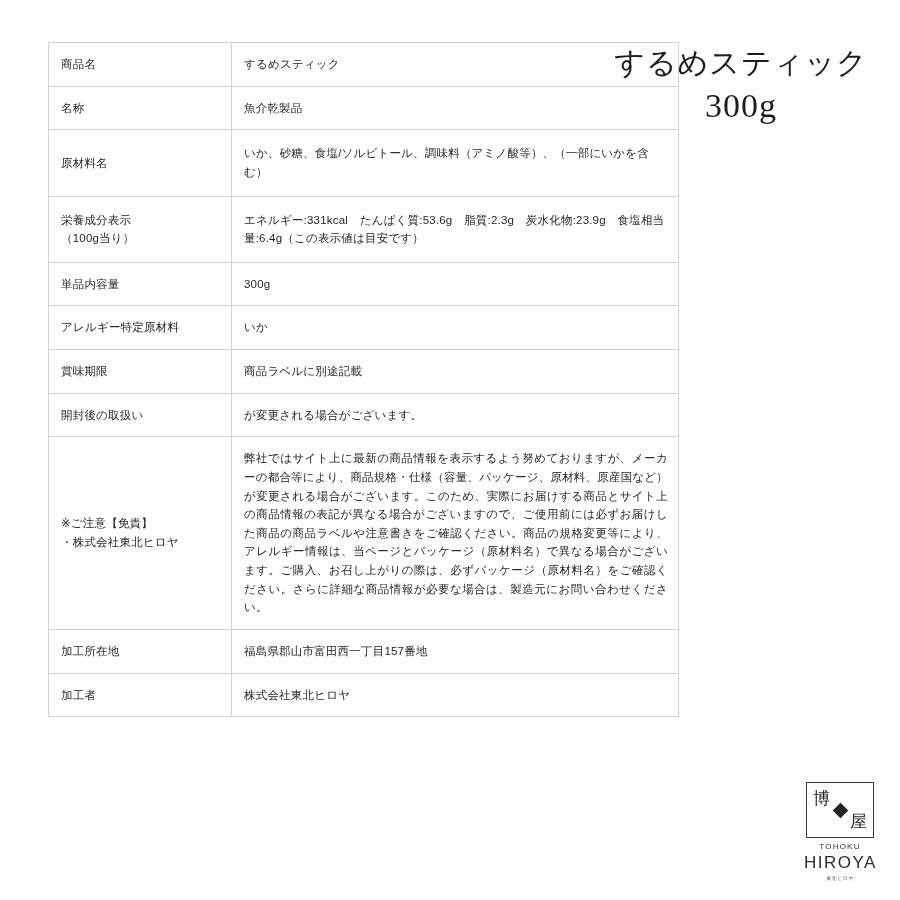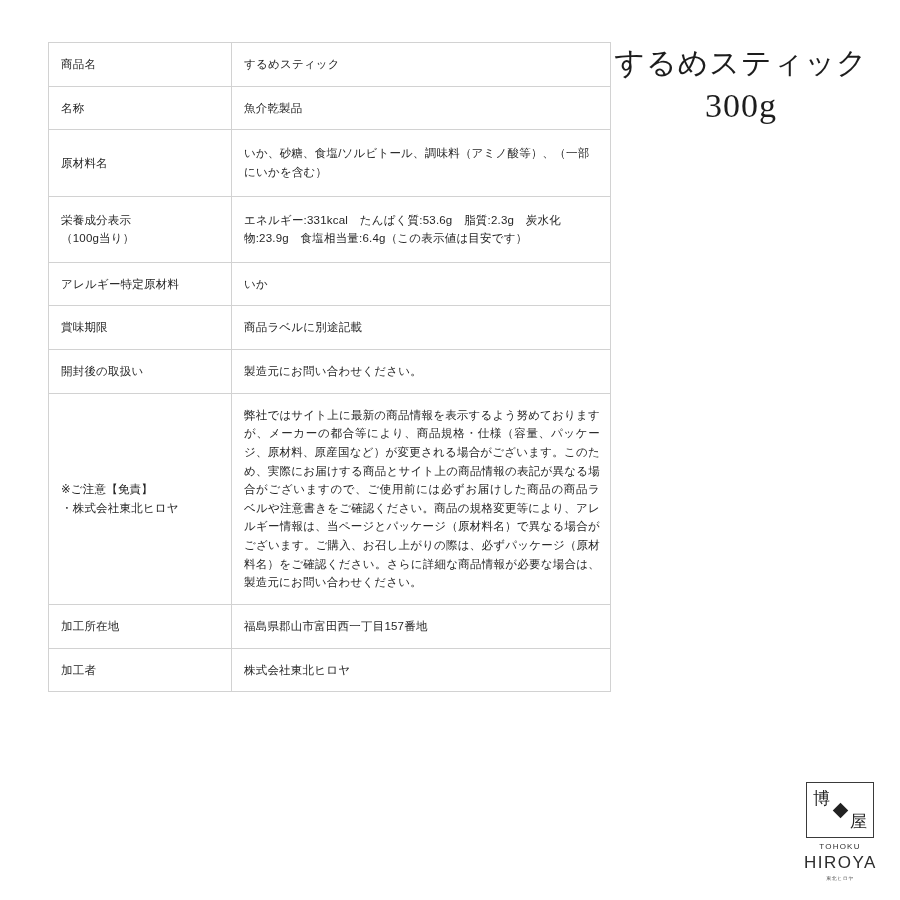--- a/index.html
+++ b/index.html
@@ -19,21 +19,21 @@
     width: 900px;
     height: 900px;
     box-sizing: border-box;
   }
 
   
   .spec-table {
     position: absolute;
     left: 48px;
     top: 42px;
-    width: 563px;
+    width: 631px;
     border-collapse: collapse;
     table-layout: fixed;
   }
   .spec-table td {
     border: 1px solid #d2d2d2;
     vertical-align: middle;
     padding: 12px 10px 12px 12px;
     font-size: 11.5px;
     line-height: 1.62;
     letter-spacing: 0.2px;
@@ -156,30 +156,34 @@
       <tr class="tall">
         <td class="label">原材料名</td>
         <td class="value">いか、砂糖、食塩/ソルビトール、調味料（アミノ酸等）、（一部にいかを含む）</td>
       </tr>
       <tr class="tall">
         <td class="label note-label">栄養成分表示
 （100g当り）</td>
         <td class="value">エネルギー:331kcal　たんぱく質:53.6g　脂質:2.3g　炭水化物:23.9g　食塩相当量:6.4g（この表示値は目安です）</td>
       </tr>
       <tr>
+        <td class="label">単品内容量</td>
+        <td class="value">300g</td>
+      </tr>
+      <tr>
         <td class="label">アレルギー特定原材料</td>
         <td class="value">いか</td>
       </tr>
       <tr>
         <td class="label">賞味期限</td>
         <td class="value">商品ラベルに別途記載</td>
       </tr>
       <tr>
         <td class="label">開封後の取扱い</td>
-        <td class="value">製造元にお問い合わせください。</td>
+        <td class="value">が変更される場合がございます。</td>
       </tr>
       <tr>
         <td class="label note-label">※ご注意【免責】
 ・株式会社東北ヒロヤ</td>
         <td class="value note-value">弊社ではサイト上に最新の商品情報を表示するよう努めておりますが、メーカーの都合等により、商品規格・仕様（容量、パッケージ、原材料、原産国など）が変更される場合がございます。このため、実際にお届けする商品とサイト上の商品情報の表記が異なる場合がございますので、ご使用前には必ずお届けした商品の商品ラベルや注意書きをご確認ください。商品の規格変更等により、アレルギー情報は、当ページとパッケージ（原材料名）で異なる場合がございます。ご購入、お召し上がりの際は、必ずパッケージ（原材料名）をご確認ください。さらに詳細な商品情報が必要な場合は、製造元にお問い合わせください。</td>
       </tr>
       <tr>
         <td class="label">加工所在地</td>
         <td class="value">福島県郡山市富田西一丁目157番地</td>
       </tr>

